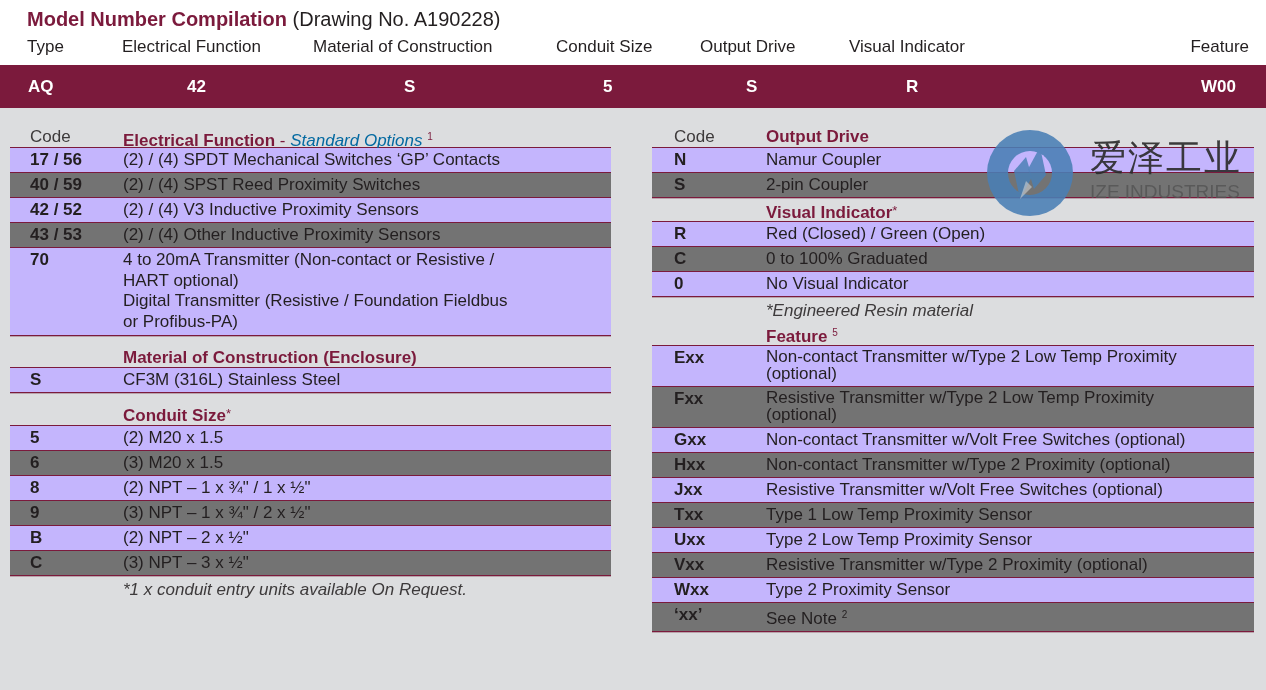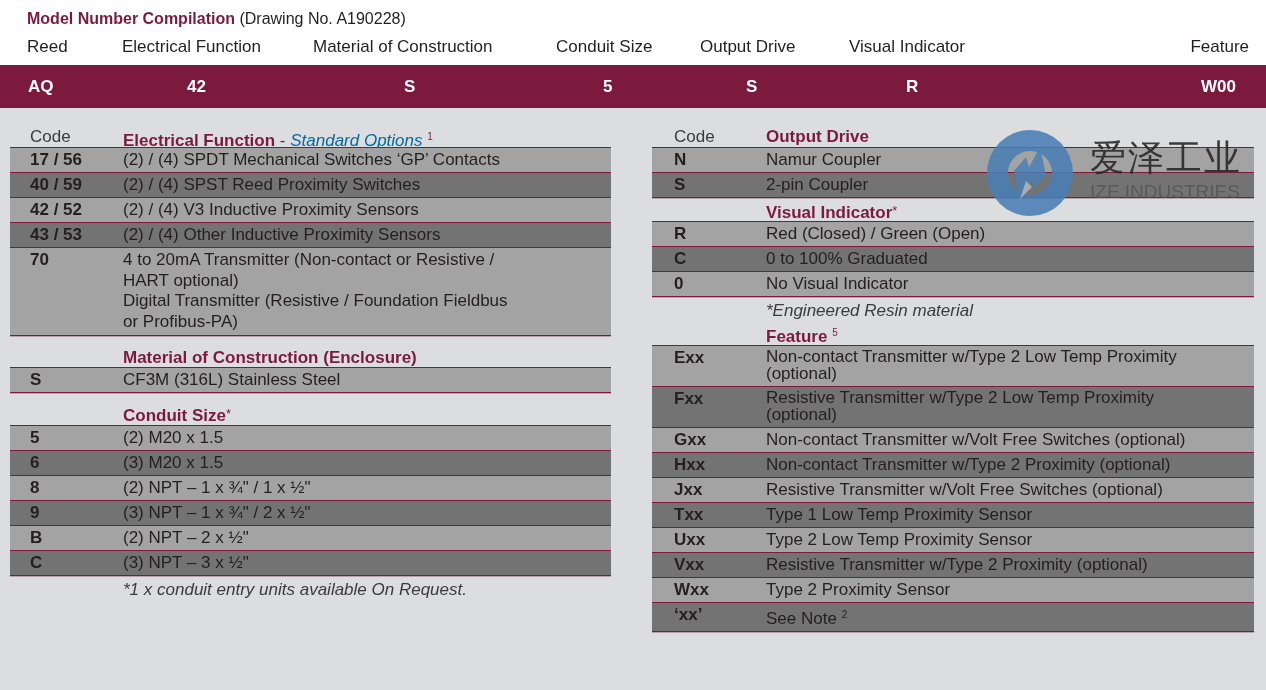--- a/index.html
+++ b/index.html
@@ -9,21 +9,21 @@
       font-family: "Liberation Sans", sans-serif;
       color: #231f20;
       position: relative;
     }
     .top {
       position: absolute; left: 0; top: 0; width: 1266px; height: 65px;
       background: #ffffff;
     }
     .title {
       position: absolute; left: 27px; top: 7px;
-      font-size: 16px; line-height: 24px; white-space: nowrap;
+      font-size: 20px; line-height: 24px; white-space: nowrap;
     }
     .title .t-main { color: #7b1a3c; font-weight: bold; }
     .title .t-sub { color: #231f20; }
     .hdr-label {
       position: absolute; top: 37px; font-size: 17px; line-height: 20px;
       color: #231f20; white-space: nowrap;
     }
     .band {
       position: absolute; left: 0; top: 65px; width: 1266px; height: 43px;
       background: #7b1a3c;
@@ -40,21 +40,21 @@
 
     .row {
       position: relative; display: flex; align-items: flex-start;
       font-size: 17px; line-height: 20px;
     }
     .row .code { flex: 0 0 113px; padding-left: 20px; font-weight: bold; white-space: nowrap; }
     .col-right .row .code { flex: 0 0 114px; padding-left: 22px; }
     .row .desc { flex: 1 1 auto; }
     .row.data { padding-top: 2px; padding-bottom: 2px; min-height: 24.4px;
       border-bottom: 1px solid #7b1a3c; box-shadow: 0 1px 0 #b9a3ab; }
-    .row.data.light { background: #a3a3a3; }
+    .row.data.light { background: #c4b5fd; }
     .row.data.gray { background: #737373; }
     .row.data.multi .desc { line-height: 20.5px; }
     .row.data.multi2 .desc { line-height: 17px; padding-bottom: 2px; }
 
     .row.head { height: 24px; padding-top: 3px; border-bottom: 1px solid #7b1a3c; box-shadow: 0 1px 0 #b9a3ab; }
     .row.head .code { font-weight: normal; color: #3d3a3b; }
     .row.section { height: 24.4px; padding-top: 4px; border-bottom: 1px solid #7b1a3c; box-shadow: 0 1px 0 #b9a3ab; align-items: center; }
     .row.section.gap { margin-top: 8px; }
     .sec-title { color: #7b1a3c; font-weight: bold; }
     .sec-italic { color: #0369a1; font-style: italic; font-weight: normal; }
@@ -83,21 +83,21 @@
     }
   </style>
 </head>
 <body>
 
 <div class="top">
   <div class="title">
     <span class="t-main">Model Number Compilation</span>
     <span class="t-sub">(Drawing No. A190228)</span>
   </div>
-  <span class="hdr-label" style="left:27px">Reed</span>
+  <span class="hdr-label" style="left:27px">Type</span>
   <span class="hdr-label" style="left:122px">Electrical Function</span>
   <span class="hdr-label" style="left:313px">Material of Construction</span>
   <span class="hdr-label" style="left:556px">Conduit Size</span>
   <span class="hdr-label" style="left:700px">Output Drive</span>
   <span class="hdr-label" style="left:849px">Visual Indicator</span>
   <span class="hdr-label" style="right:17px">Feature</span>
 </div>
 
 <div class="band">
   <span class="band-val" style="left:28px">AQ</span>

